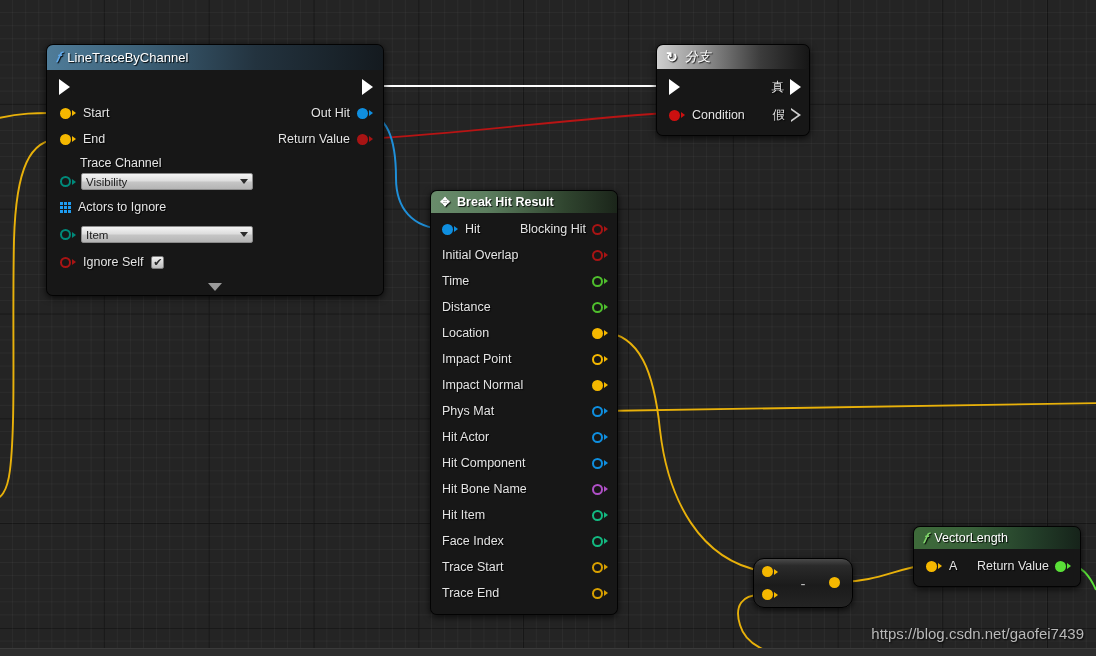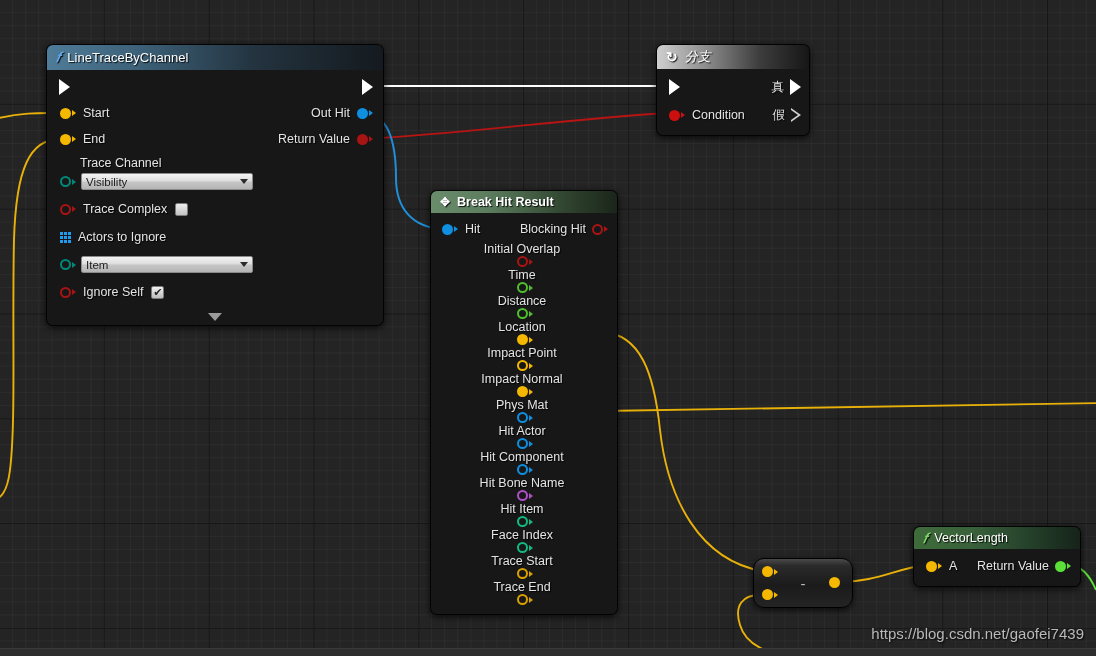--- a/index.html
+++ b/index.html
@@ -69,21 +69,21 @@
   .head-icon.white { color:#ffffff; font-style: normal; }
 
   .row {
     position: relative;
     display: flex; align-items: center;
     min-height: 22px;
     font-size: 12.5px;
     color: #e4e4e4;
     white-space: nowrap;
   }
-  .row.right { justify-content: flex-start; flex-direction: column; }
+  .row.right { justify-content: space-between; }
   .lbl { text-shadow: 1px 1px 1px rgba(0,0,0,0.9); }
 
   
   .pin {
     width: 11px; height: 11px; border-radius: 50%;
     box-sizing: border-box;
     flex: 0 0 auto;
   }
   .pin.hollow { background: transparent; border: 2px solid currentColor; }
   .pin.solid  { background: currentColor; border: 2px solid currentColor; }
@@ -276,28 +276,20 @@
             <span class="pin hollow"></span>
               <span class="pin-arrow"></span>
           </span>
           <span class="combo" style="margin-left:5px;gap:28px;">
             <span class="cval">Visibility</span>
             <span class="caret"></span>
           </span>
         </div>
       </div>
 
-      <div class="row" style="padding:4px 10px 0 13px; min-height:26px;">
-        <span class="pingrp c-red">
-          <span class="pin hollow"></span>
-            <span class="pin-arrow"></span>
-        </span>
-        <span class="lbl" style="margin-left:7px;">Trace Complex</span>
-        <span class="cbox unchecked" style="margin-left:8px;"></span>
-      </div>
 
       <div class="row" style="padding:2px 10px 0 13px; min-height:26px;">
         <span class="arrayicon">
           <i></i>
             <i></i>
             <i></i>
             <i></i>
             <i></i>
             <i></i>
             <i></i>

